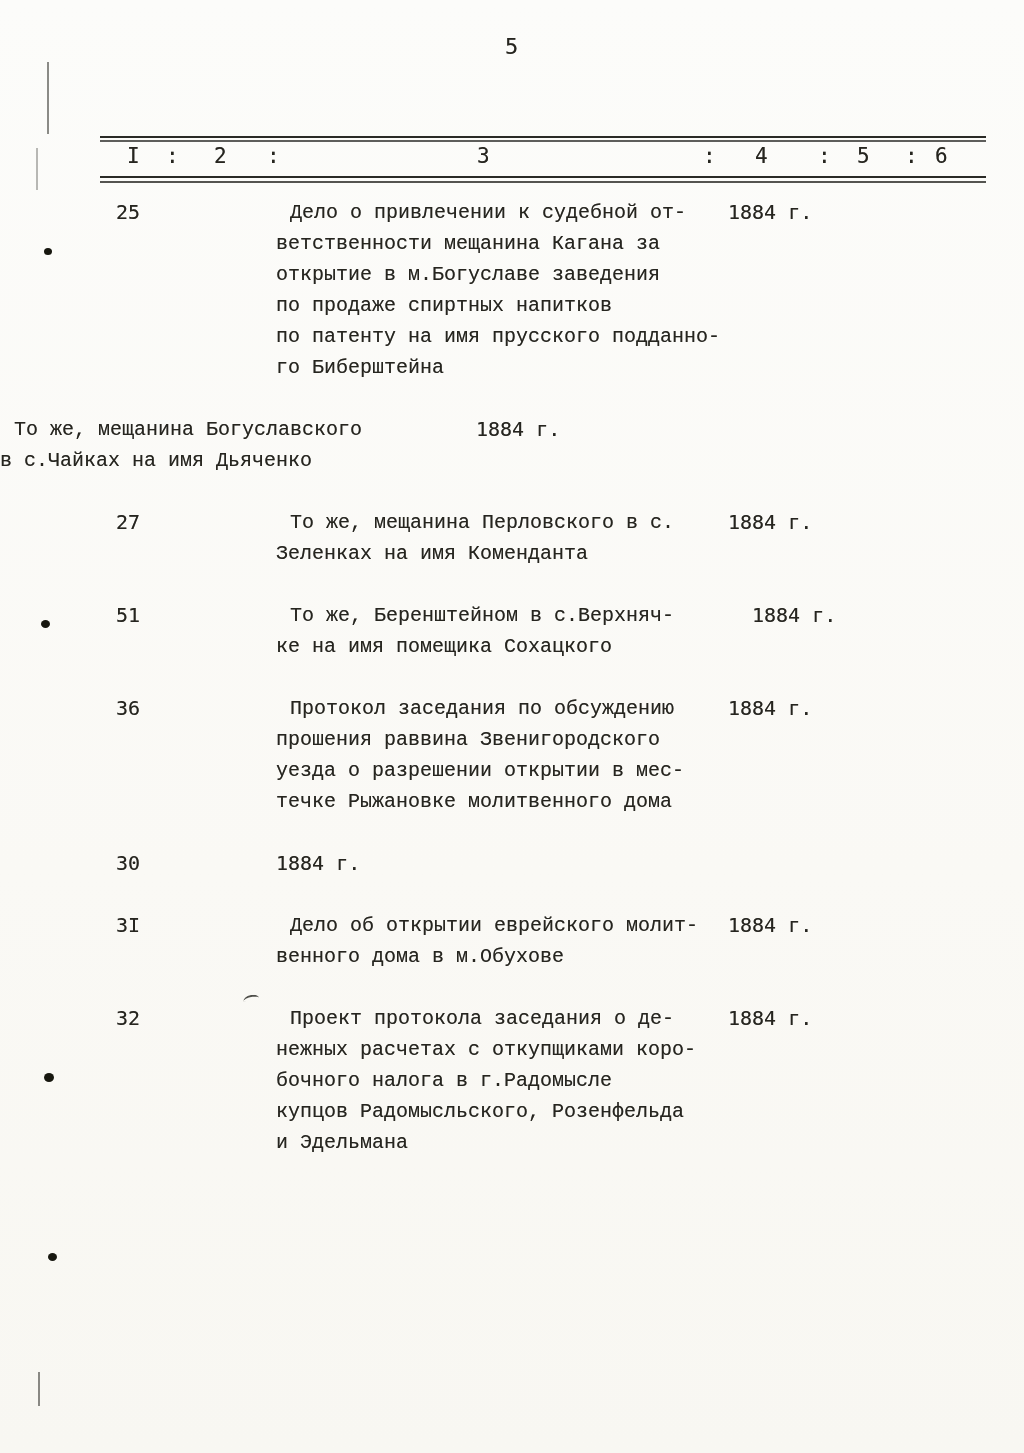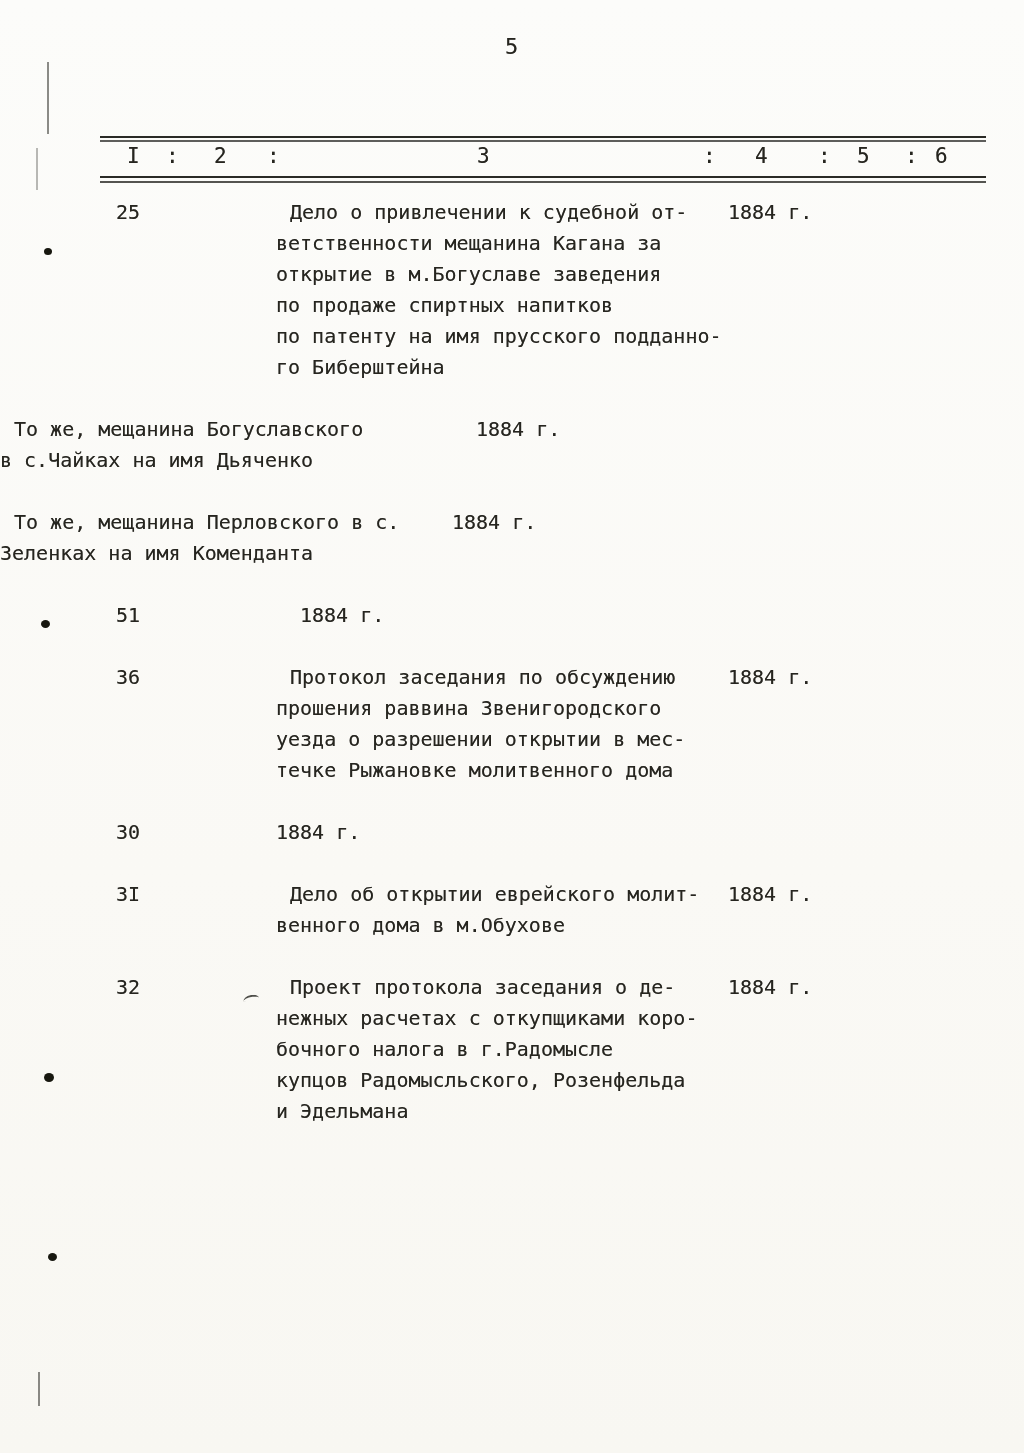--- a/index.html
+++ b/index.html
@@ -64,21 +64,21 @@
   .rows {
     position: absolute;
     top: 197px;
     left: 0;
     width: 903px;
     font-size: 20px;
     line-height: 31px;
   }
   .row { display: flex; align-items: flex-start; margin-bottom: 31px; }
   .col-num  { flex: 0 0 276px; padding-left: 116px; }
-  .col-text { flex: 0 0 452px; white-space: pre-line; text-indent: 14px; }
+  .col-text { flex: 0 0 452px; white-space: pre-line; text-indent: 14px; font-family: Liberation Mono, monospace; }
   .col-date { flex: 0 0 auto; white-space: nowrap; }
   .date-shift .col-date { padding-left: 24px; }
   
   .dot {
     position: absolute;
     background: #17170f;
     border-radius: 50%;
   }
   .dot-1 { left: 44px; top: 248px; width: 8px; height: 7px; }
   .dot-2 { left: 41px; top: 620px; width: 9px; height: 8px; }
@@ -141,27 +141,30 @@
       <div class="col-date">1884 г.</div>
     </div>
 
     <div class="row date-shift">
       <div class="col-text">То же, мещанина Богуславского
 в с.Чайках на имя Дьяченко</div>
       <div class="col-date">1884 г.</div>
     </div>
 
     <div class="row">
+      <div class="col-num">27</div>
       <div class="col-text">То же, мещанина Перловского в с.
 Зеленках на имя Коменданта</div>
       <div class="col-date">1884 г.</div>
     </div>
 
     <div class="row date-shift">
       <div class="col-num">51</div>
+      <div class="col-text">То же, Беренштейном в с.Верхняч-
+ке на имя помещика Сохацкого</div>
       <div class="col-date">1884 г.</div>
     </div>
 
     <div class="row">
       <div class="col-num">36</div>
       <div class="col-text">Протокол заседания по обсуждению
 прошения раввина Звенигородского
 уезда о разрешении открытии в мес-
 течке Рыжановке молитвенного дома</div>
       <div class="col-date">1884 г.</div>

